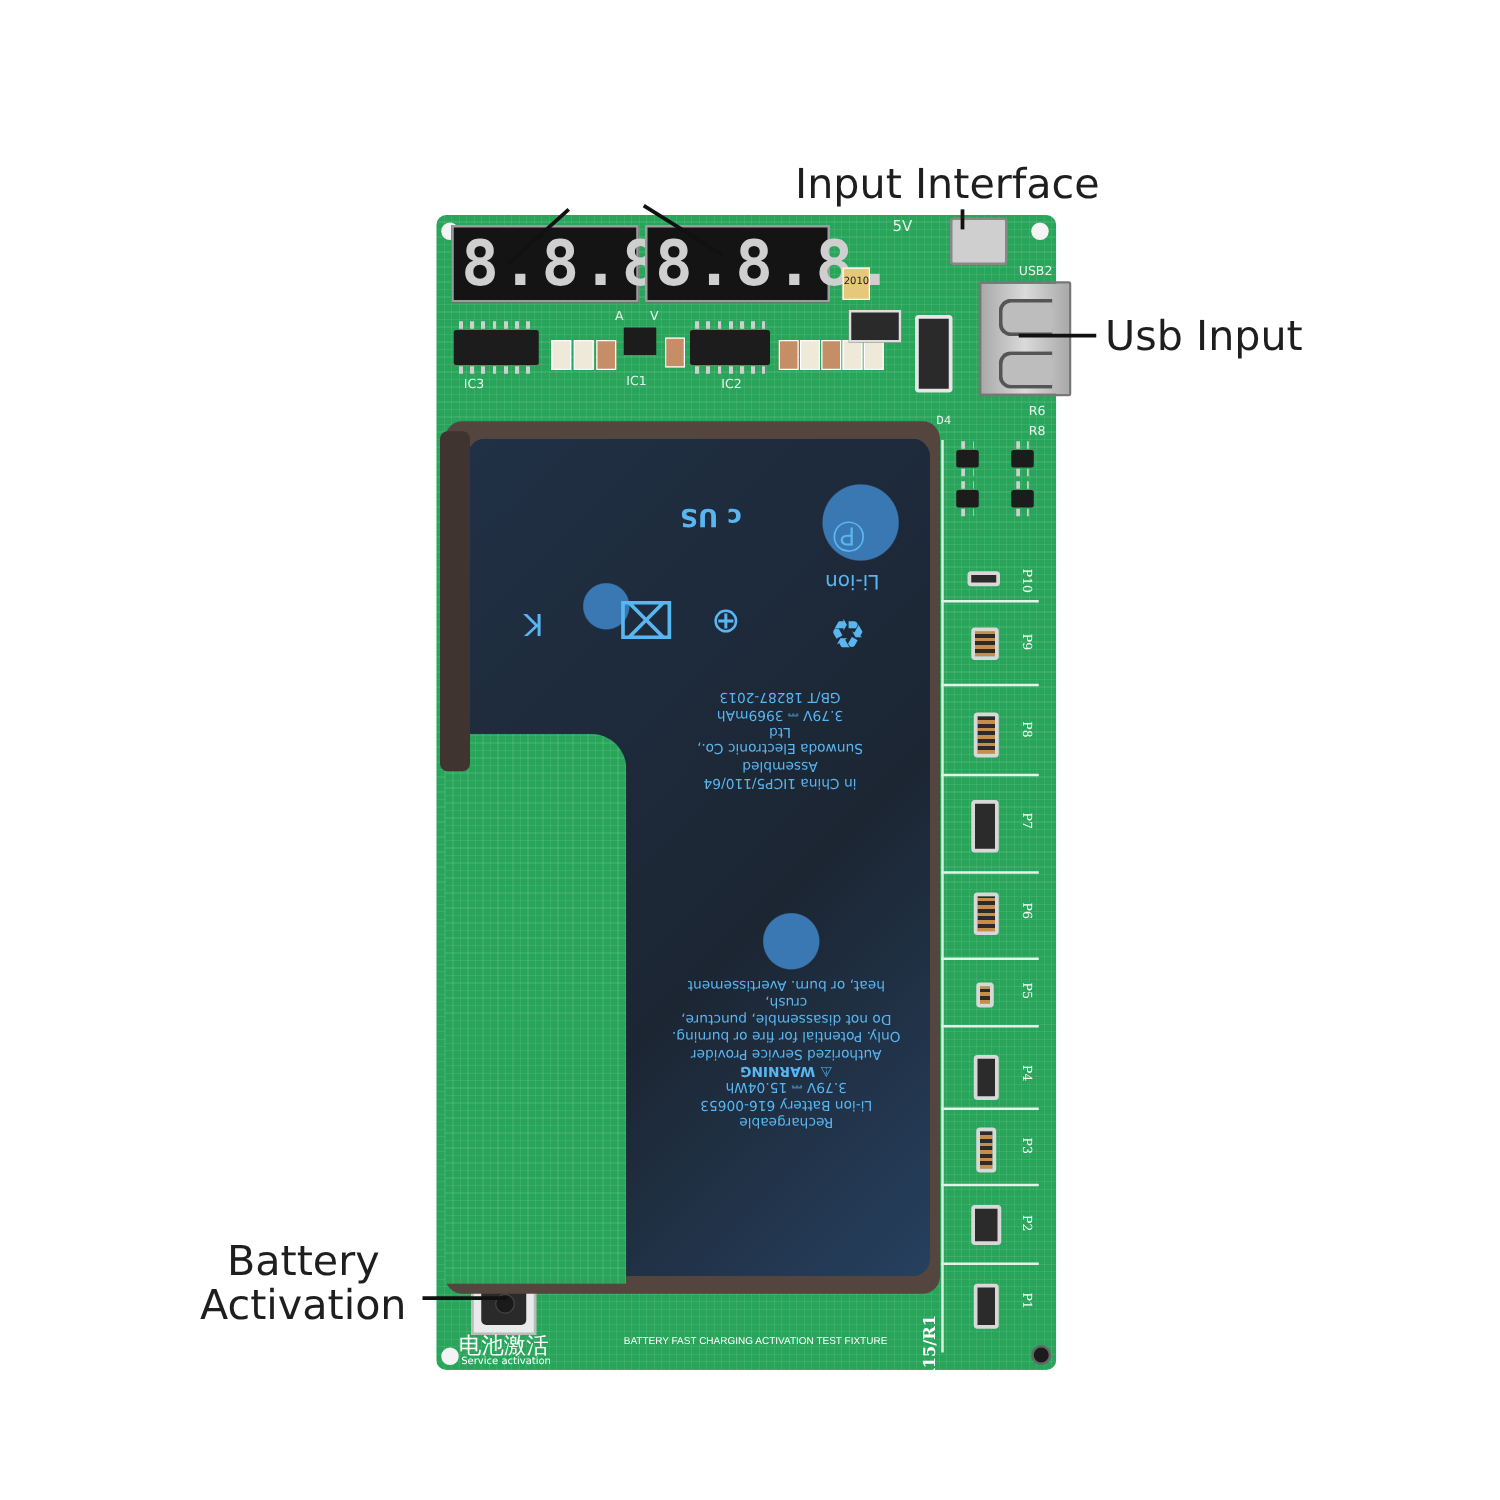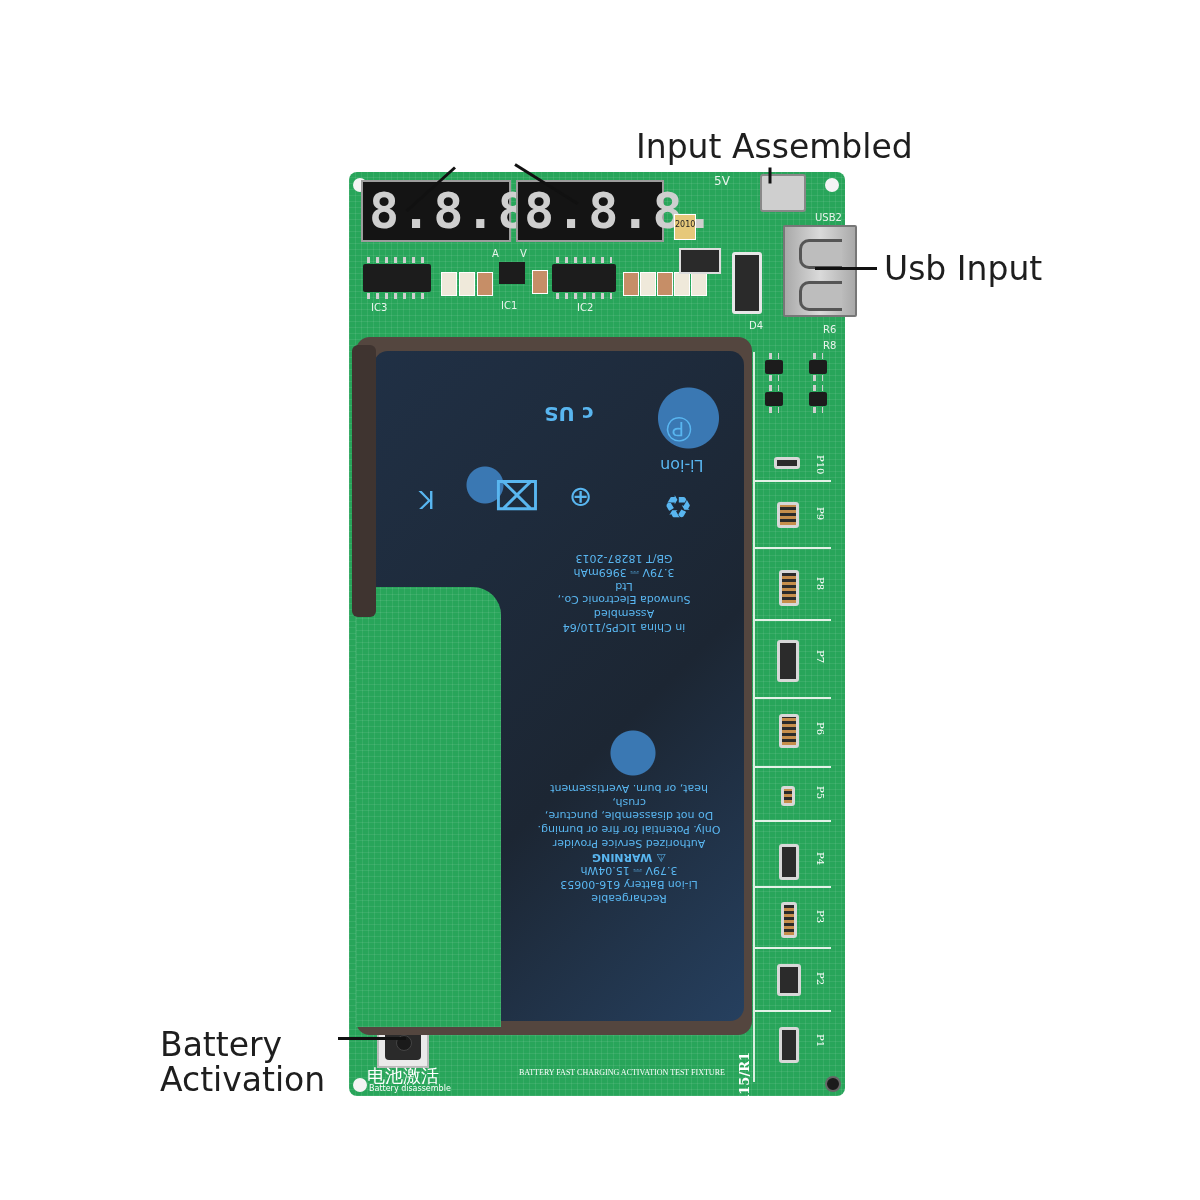--- a/index.html
+++ b/index.html
@@ -58,23 +58,23 @@
   .push-btn { position:absolute; left:28px; top:844px; width:52px; height:52px; background:#eaeaea; border:2px solid #bbb; box-sizing:border-box; }
   .push-btn .cap { position:absolute; left:6px; top:6px; width:36px; height:36px; border-radius:4px; background:#2a2a2a; }
   .push-btn .dot { position:absolute; left:11px; top:11px; width:14px; height:14px; border-radius:50%; background:#1a1a1a; border:1px solid #444; }
   .cn-label { position:absolute; color:#fff; font-family:"DejaVu Serif", serif; }
 </style>
 </head>
 <body>
 
 <div class="callout" style="left:369px; top:84px; text-align:center;">
 </div>
-<div class="callout" style="left:636px; top:130px;">Input Assembled</div>
+<div class="callout" style="left:636px; top:130px;">Input Interface</div>
 <div class="callout" style="left:884px; top:252px;">Usb Input</div>
-<div class="callout" style="left:160px; top:1028px; text-align:left;">
+<div class="callout" style="left:160px; top:992px; text-align:center;">
   <div>Battery</div>
   <div>Activation</div>
 </div>
 
 <div class="board">
   <div class="mount-hole" style="left:4px; top:6px;"></div>
   <div class="mount-hole" style="left:476px; top:6px;"></div>
   <div class="mount-hole" style="left:4px; top:906px;"></div>
   <div class="mount-hole dark" style="left:476px; top:904px;"></div>
 
@@ -111,21 +111,21 @@
   <div style="position:absolute; left:330px; top:76px; width:38px; height:22px; background:#2a2a2a; border:2px solid #ddd;"></div>
   <div class="resistor-big"></div>
   <span class="silk" style="left:466px; top:40px;">USB2</span>
 
   <div class="micro-usb"></div>
   <div class="usb-a">
     <div class="slot" style="top:12px;"></div>
     <div class="slot" style="top:54px;"></div>
   </div>
 
-  <span class="silk" style="left:400px; top:148px;">D4</span>
+  <span class="silk" style="left:400px; top:160px;font-family:Liberation Mono, monospace;">D4</span>
   <span class="silk" style="left:474px; top:152px;">R6</span>
   <span class="silk" style="left:474px; top:168px;">R8</span>
   <div class="ic" style="left:416px; top:188px; width:18px; height:14px;"></div>
   <div class="ic" style="left:460px; top:188px; width:18px; height:14px;"></div>
   <div class="ic" style="left:416px; top:220px; width:18px; height:14px;"></div>
   <div class="ic" style="left:460px; top:220px; width:18px; height:14px;"></div>
 
   <div class="vert" style="left:112px; top:440px; font-size:14px; font-weight:bold;">max 12Pro max 12 11 / 11Pro XS/XS MAX</div>
   <div class="vert" style="left:96px; top:440px; font-size:14px; font-weight:bold;">Mini 12Mini 12Pro 11Pro max XR/8G/8P/X   7/7P</div>
 
@@ -167,29 +167,29 @@
   <div class="sep" style="left:404px; top:525px; width:78px;"></div>
   <div class="sep" style="left:404px; top:594px; width:78px;"></div>
   <div class="sep" style="left:404px; top:648px; width:78px;"></div>
   <div class="sep" style="left:404px; top:714px; width:78px;"></div>
   <div class="sep" style="left:404px; top:775px; width:78px;"></div>
   <div class="sep" style="left:404px; top:838px; width:78px;"></div>
   <div class="silk-line" style="left:404px; top:180px; width:2px; height:730px;"></div>
 
   <div class="vert" style="left:388px; top:880px; font-size:13px; font-weight:bold; transform:rotate(180deg);">OPPO R15/R1</div>
 
-  <div class="cn-label" style="left:150px; top:896px; font-size:8px; font-family:Liberation Serif, serif;padding-left:20px;">BATTERY FAST CHARGING ACTIVATION TEST FIXTURE</div>
+  <div class="cn-label" style="left:150px; top:896px; font-size:8px; font-family:Liberation Sans, sans-serif;">BATTERY FAST CHARGING ACTIVATION TEST FIXTURE</div>
 
   <div class="push-btn">
     <div class="cap">
         <div class="dot"></div>
       </div>
   </div>
   <div class="cn-label" style="left:18px; top:892px; font-size:18px;">电池激活</div>
-  <div class="cn-label" style="left:20px; top:912px; font-size:8px; font-family:'DejaVu Sans', sans-serif;">Battery disassemble</div>
+  <div class="cn-label" style="left:20px; top:912px; font-size:8px; font-family:'DejaVu Sans', sans-serif;">Service activation</div>
 </div>
 
 <div class="battery">
   <div class="battery-label">
     <div class="bat-icon flip" style="left:290px; top:136px;">♻</div>
     <div class="bat-text flip" style="left:286px; top:104px; font-size:16px;">Li-ion</div>
     <div class="bat-icon flip" style="left:292px; top:60px; font-size:26px;">Ⓟ</div>
     <div class="bat-text flip" style="left:170px; top:50px; font-size:20px; font-weight:bold;">c US</div>
     <div class="bat-icon flip" style="left:195px; top:130px; font-size:28px;">⊕</div>
     <div class="bat-icon flip" style="left:120px; top:120px; font-size:40px;">⌧</div>

